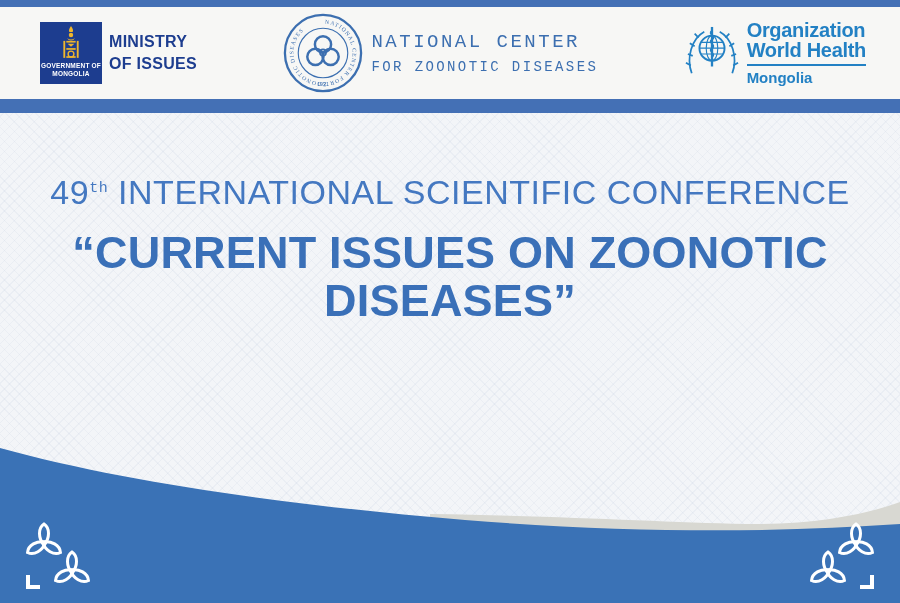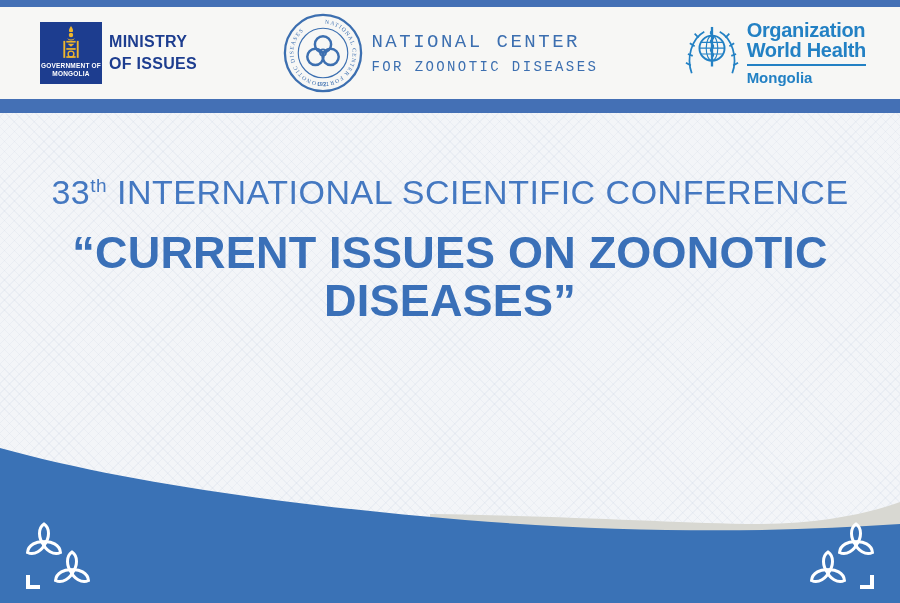--- a/index.html
+++ b/index.html
@@ -46,21 +46,21 @@
     position:relative;height:490px;text-align:center;
     background-color:#f3f5f8;
     background-image:
       repeating-linear-gradient(45deg, rgba(190,202,222,.16) 0 1px, transparent 1px 7px),
       repeating-linear-gradient(-45deg, rgba(190,202,222,.16) 0 1px, transparent 1px 7px);
   }
   .conf-line{
     position:absolute;top:60px;left:0;width:100%;
     font-size:34px;color:#4478c1;letter-spacing:.5px;
   }
-  .conf-line sup{font-size:19px;}
+  .conf-line sup{font-size:15px;font-family:Liberation Mono, monospace;}
   .theme{
     position:absolute;top:116px;left:0;width:100%;
     font-size:45px;font-weight:bold;color:#3a70b8;line-height:1.07;letter-spacing:.2px;
   }
   .when-where{
     position:absolute;top:300px;left:0;width:100%;
     font-size:27px;color:#2b6fbc;line-height:1.18;
   }
   
   .wave-wrap{position:absolute;left:0;bottom:0;width:900px;height:163px;pointer-events:none;}
@@ -158,21 +158,21 @@
     </div>
   </div>
 
 </div>
 
 <div class="divider-bar"></div>
 
 <div class="content">
 
   <div class="conf-line">
-    <span>33</span><sup>th</sup><span> INTERNATIONAL SCIENTIFIC CONFERENCE</span>
+    <span>49</span><sup>th</sup><span> INTERNATIONAL SCIENTIFIC CONFERENCE</span>
   </div>
 
   <div class="theme">
     <div>“CURRENT ISSUES ON ZOONOTIC</div>
     <div>DISEASES”</div>
   </div>
 
 
   <div class="wave-wrap">
     <svg class="wave" width="900" height="163" viewBox="0 0 900 163" preserveAspectRatio="none">

